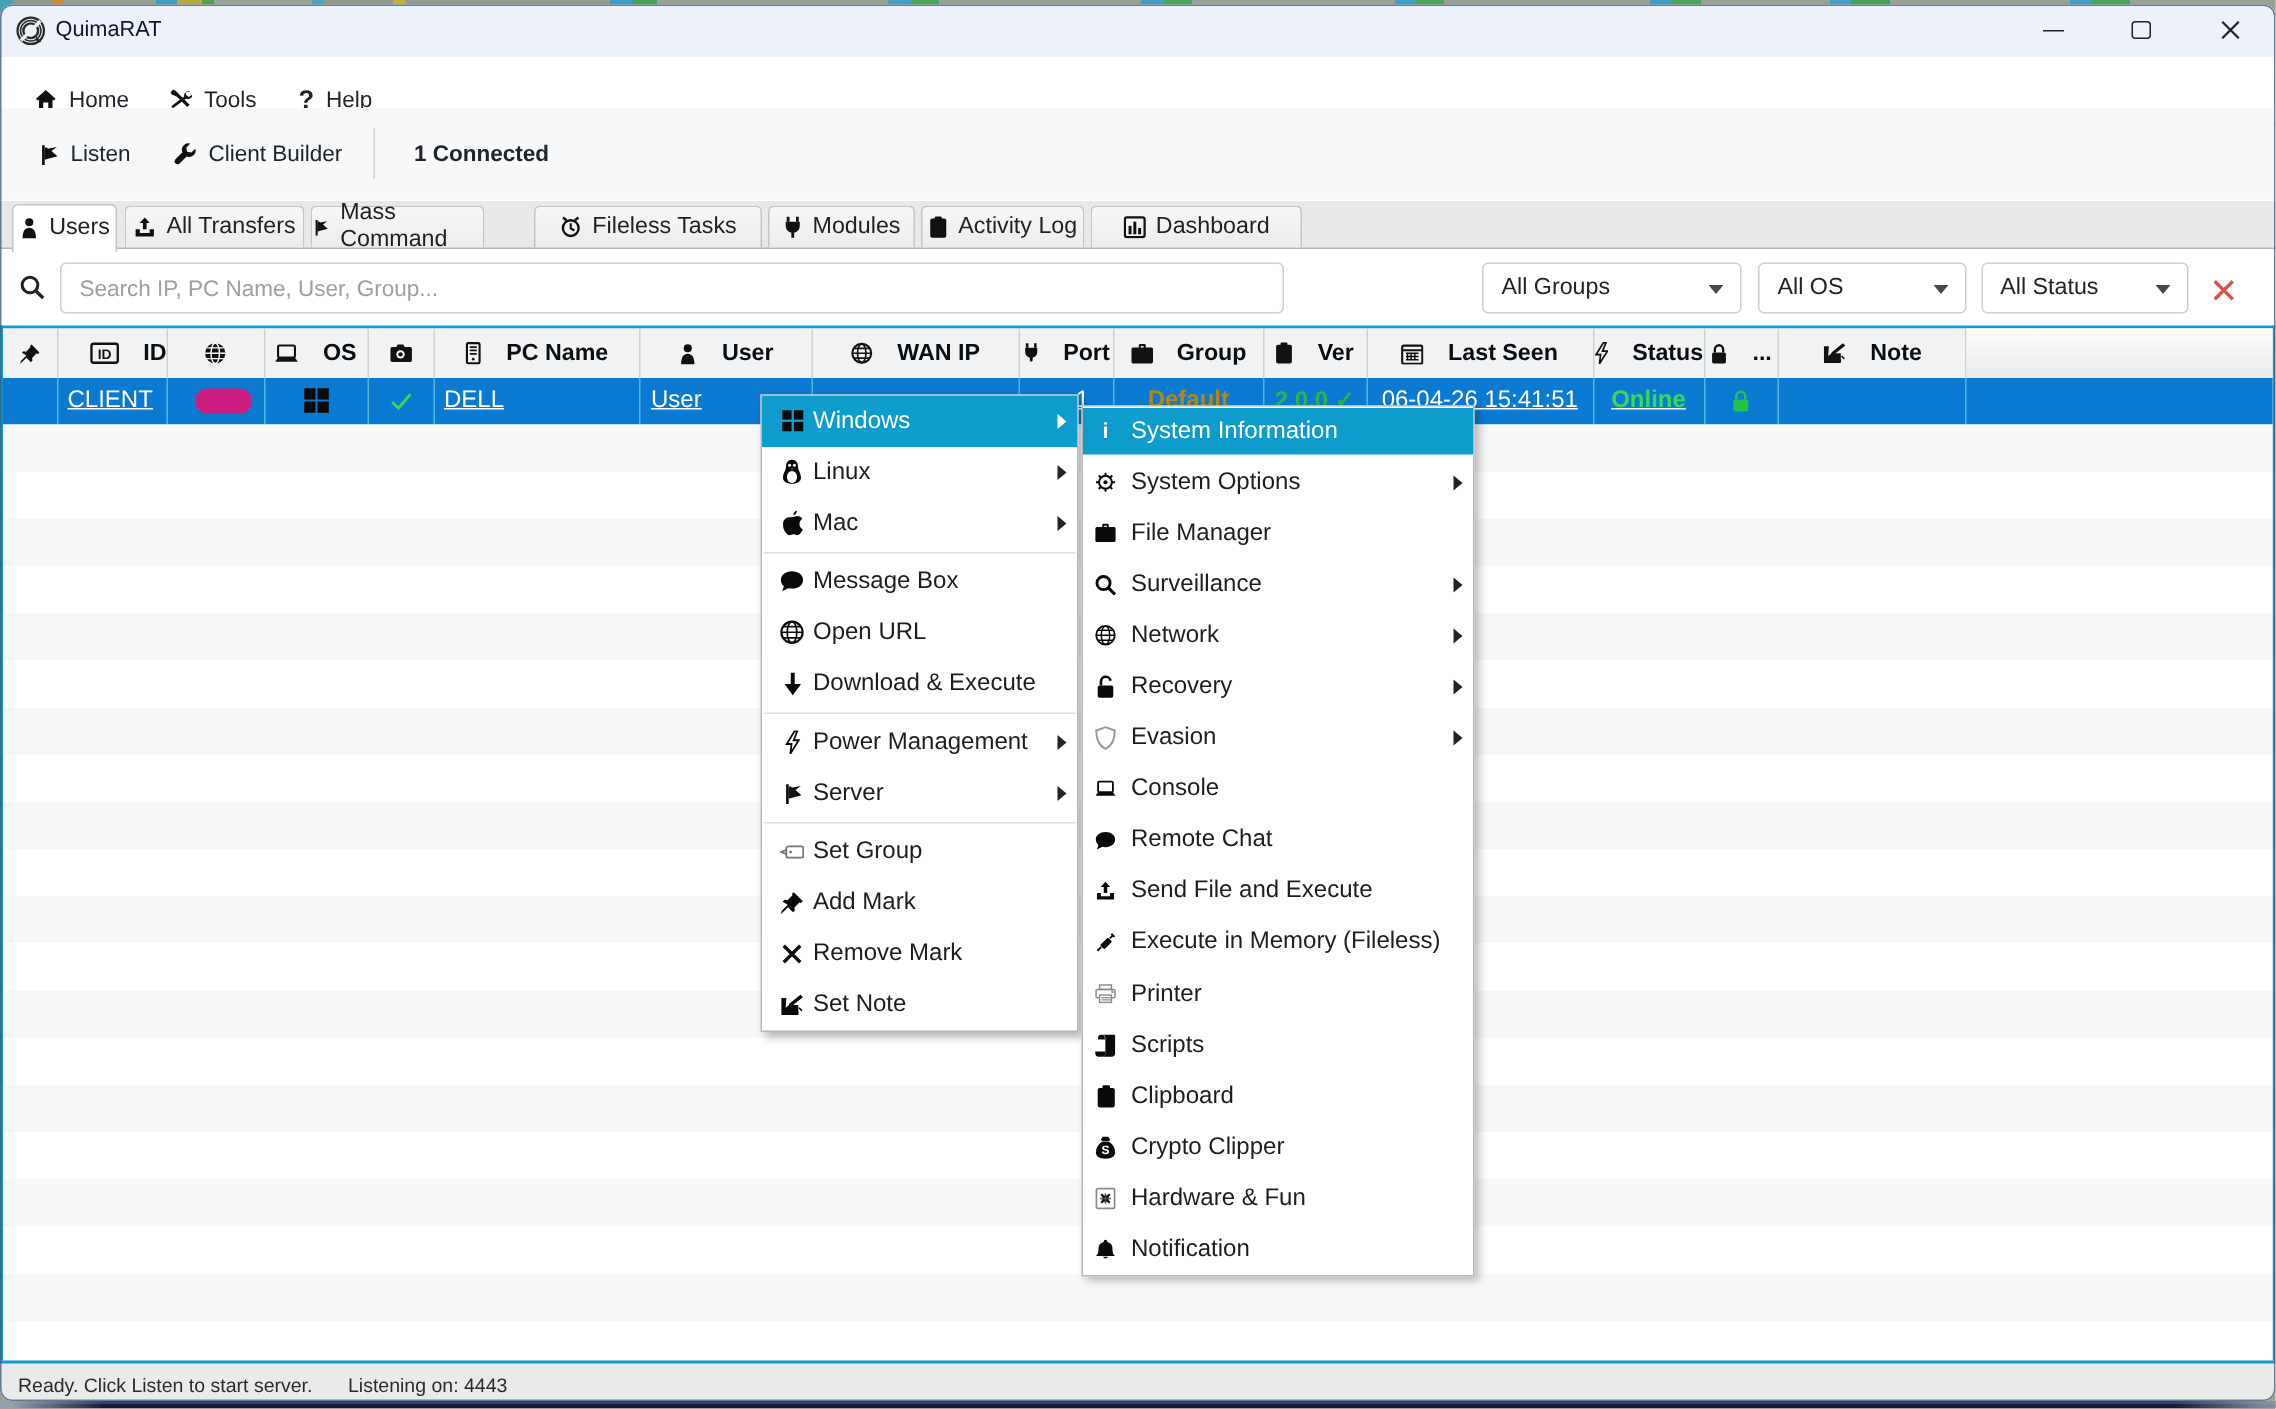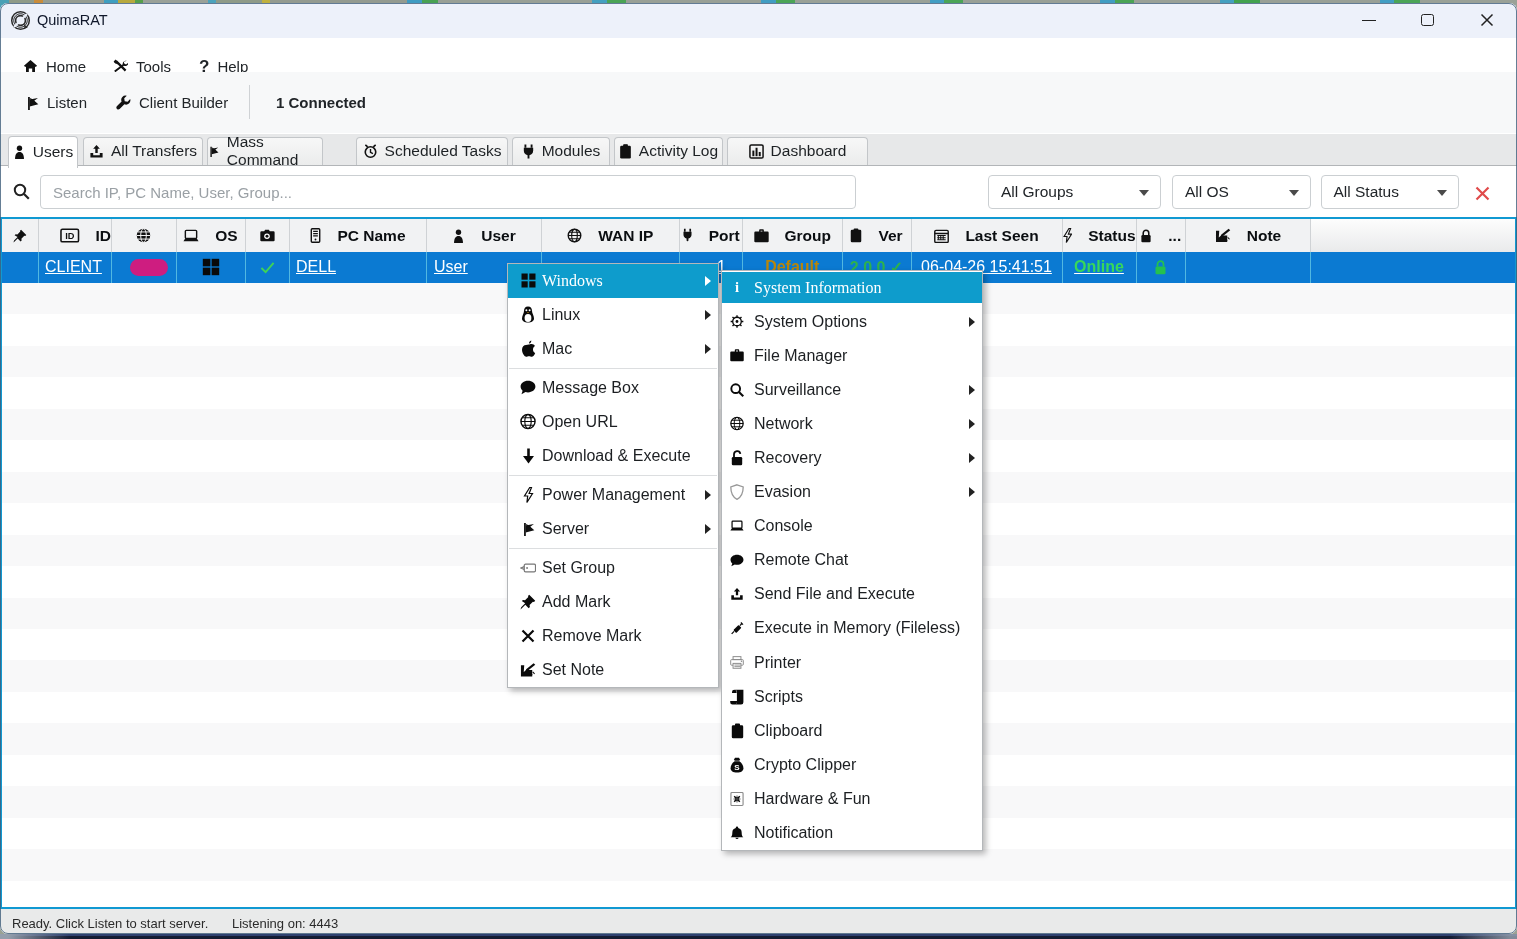--- a/index.html
+++ b/index.html
@@ -35,21 +35,21 @@
 .th{display:flex;align-items:center;justify-content:center;gap:16px;border-right:1px solid #cfd2d5;height:33px;}
 .row{position:absolute;left:0;right:0;display:flex;font-size:16px;}
 .sel-row{top:33px;height:30.6px;background:#0b7ad2;color:#fff;text-decoration:underline;}
 .td{display:flex;align-items:center;height:30.6px;border-right:1px solid rgba(95,195,228,.85);}
 
 .statusbar{position:absolute;top:903.5px;left:0;right:0;height:27.5px;background:#e9eaea;border-top:2.5px solid #1099d2;font-size:13px;color:#2b2b2b;padding-left:24px;}
 
 .menu{position:absolute;background:#fff;border:1px solid #b4b7ba;box-shadow:3px 3px 6px rgba(0,0,0,.28);z-index:10;}
 .mitem{display:flex;align-items:center;height:34px;font-size:16px;color:#1c1f22;padding-left:12px;position:relative;}
 .mitem .ic{width:16px;height:17px;margin-right:6px;flex:0 0 16px;display:flex;align-items:center;justify-content:center;}
-.mitem.hl{background:#0e9ccc;color:#fff;font-family:Liberation Serif, serif;}
+.mitem.hl{background:#0e9ccc;color:#fff;}
 .msep{height:1px;background:#dcdee0;margin:2px 1px;}
 .m2 .mitem{height:34.1px;padding-left:8px;}
 .m2 .mitem .ic{width:14px;flex:0 0 14px;margin-right:10px;}
 .m2 .mitem.hl{height:31.3px;margin-top:1.4px;margin-bottom:1.4px;}
 .arr{position:absolute;right:7px;top:50%;transform:translateY(-50%);width:0;height:0;border-top:5.5px solid transparent;border-bottom:5.5px solid transparent;border-left:6.5px solid #222;}
 svg{display:block;}
 .bold{font-weight:bold;}
 </style>
 </head>
 <body>
@@ -133,21 +133,21 @@
           <path d="M5.6 3.2 L12 8.8" stroke="#111" stroke-width="1.4"></path>
         </svg>
       <span>Mass Command</span>
     </div>
     <div class="tab" style="left:356px;width:152px">
       <svg width="15" height="15" viewBox="0 0 16 16">
           <circle cx="8" cy="8.6" r="5.6" fill="none" stroke="#111" stroke-width="1.7"></circle>
           <path d="M8 5.2 L8 8.8 10.6 10.3" fill="none" stroke="#111" stroke-width="1.5"></path>
           <path d="M2.5 1 L5 3 M13.5 1 L11 3" stroke="#111" stroke-width="1.8"></path>
         </svg>
-      <span>Scheduled Tasks</span>
+      <span>Fileless Tasks</span>
     </div>
     <div class="tab" style="left:512px;width:98px">
       <svg width="13" height="15" viewBox="0 0 13 16">
           <path d="M3.2 0.5 L3.2 4 M9.8 0.5 L9.8 4" stroke="#111" stroke-width="2"></path>
           <path d="M1.5 4 L11.5 4 11.5 7 a5 5 0 0 1 -4 4.9 L7.5 15.5 5.5 15.5 5.5 11.9 a5 5 0 0 1 -4 -4.9 Z" fill="#111"></path>
         </svg>
       <span>Modules</span>
     </div>
     <div class="tab" style="left:614px;width:109px">
       <svg width="13" height="15" viewBox="0 0 13 16">

